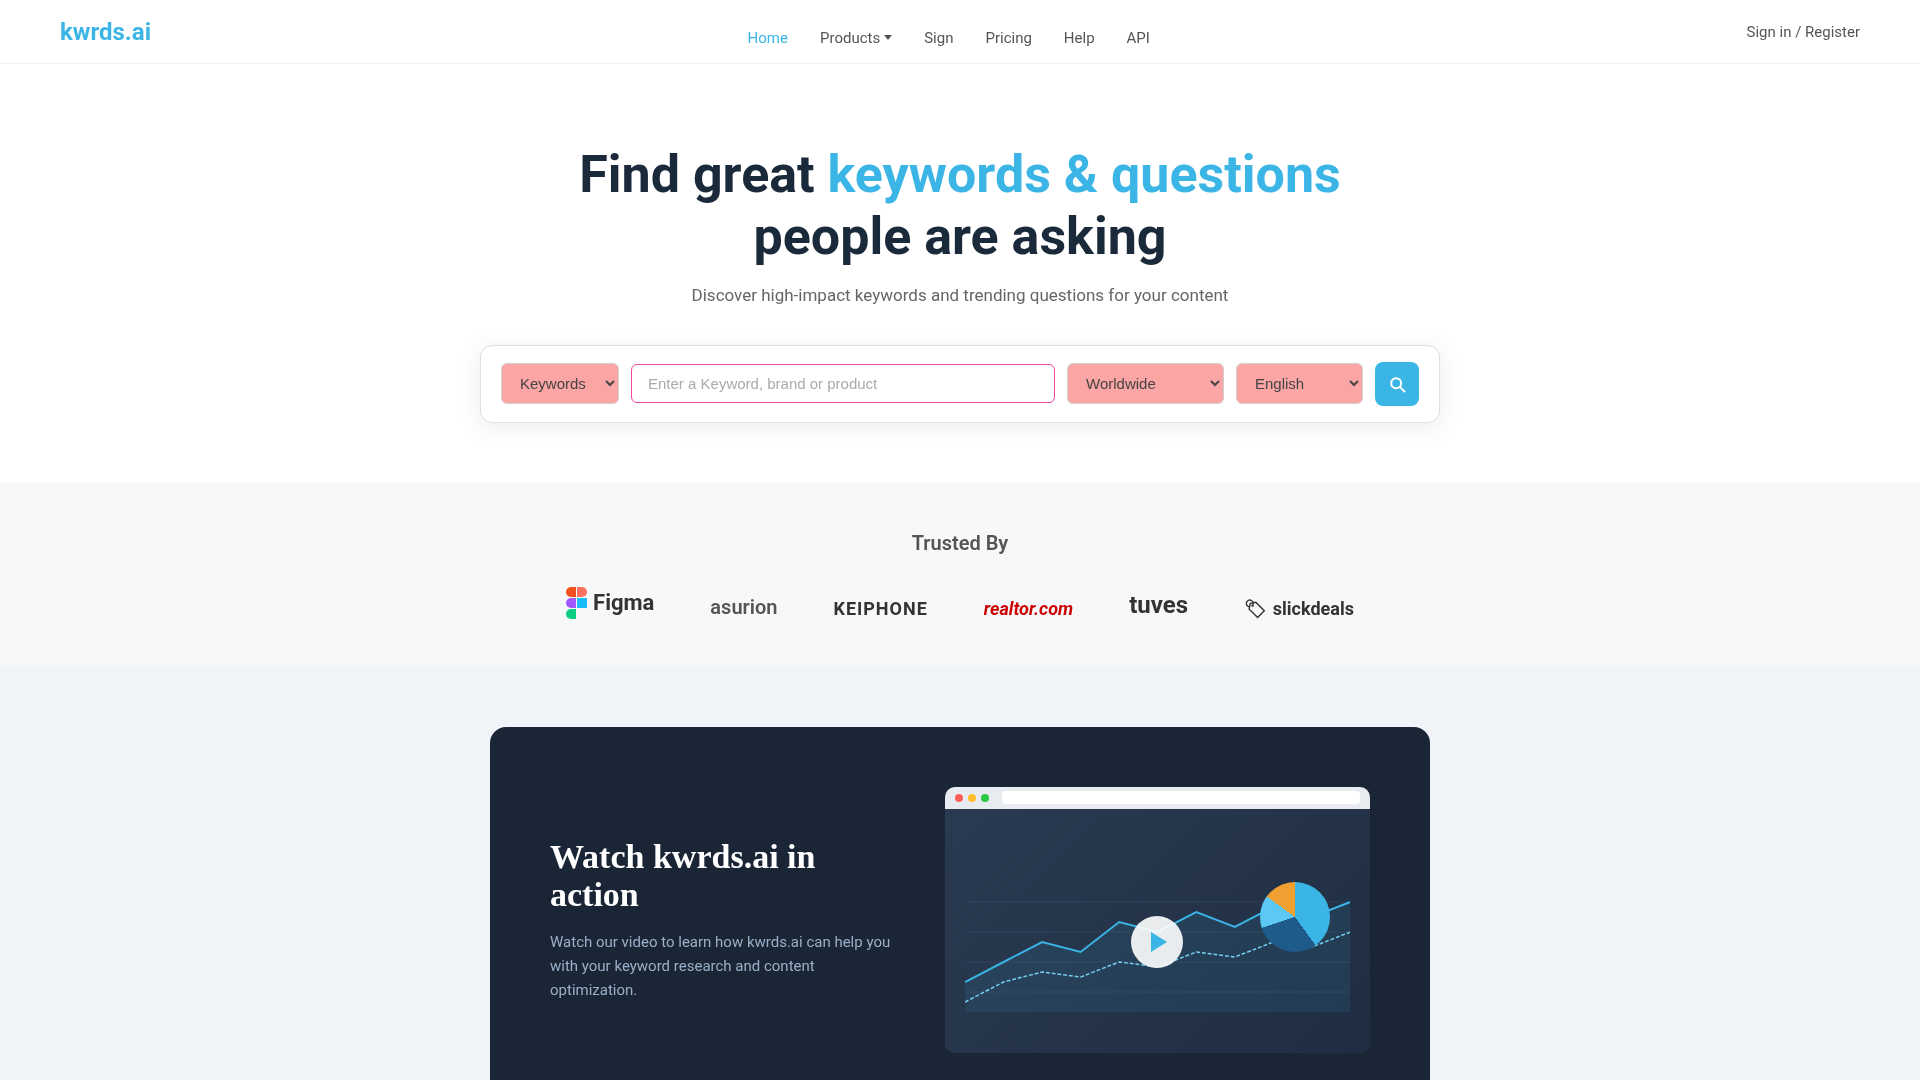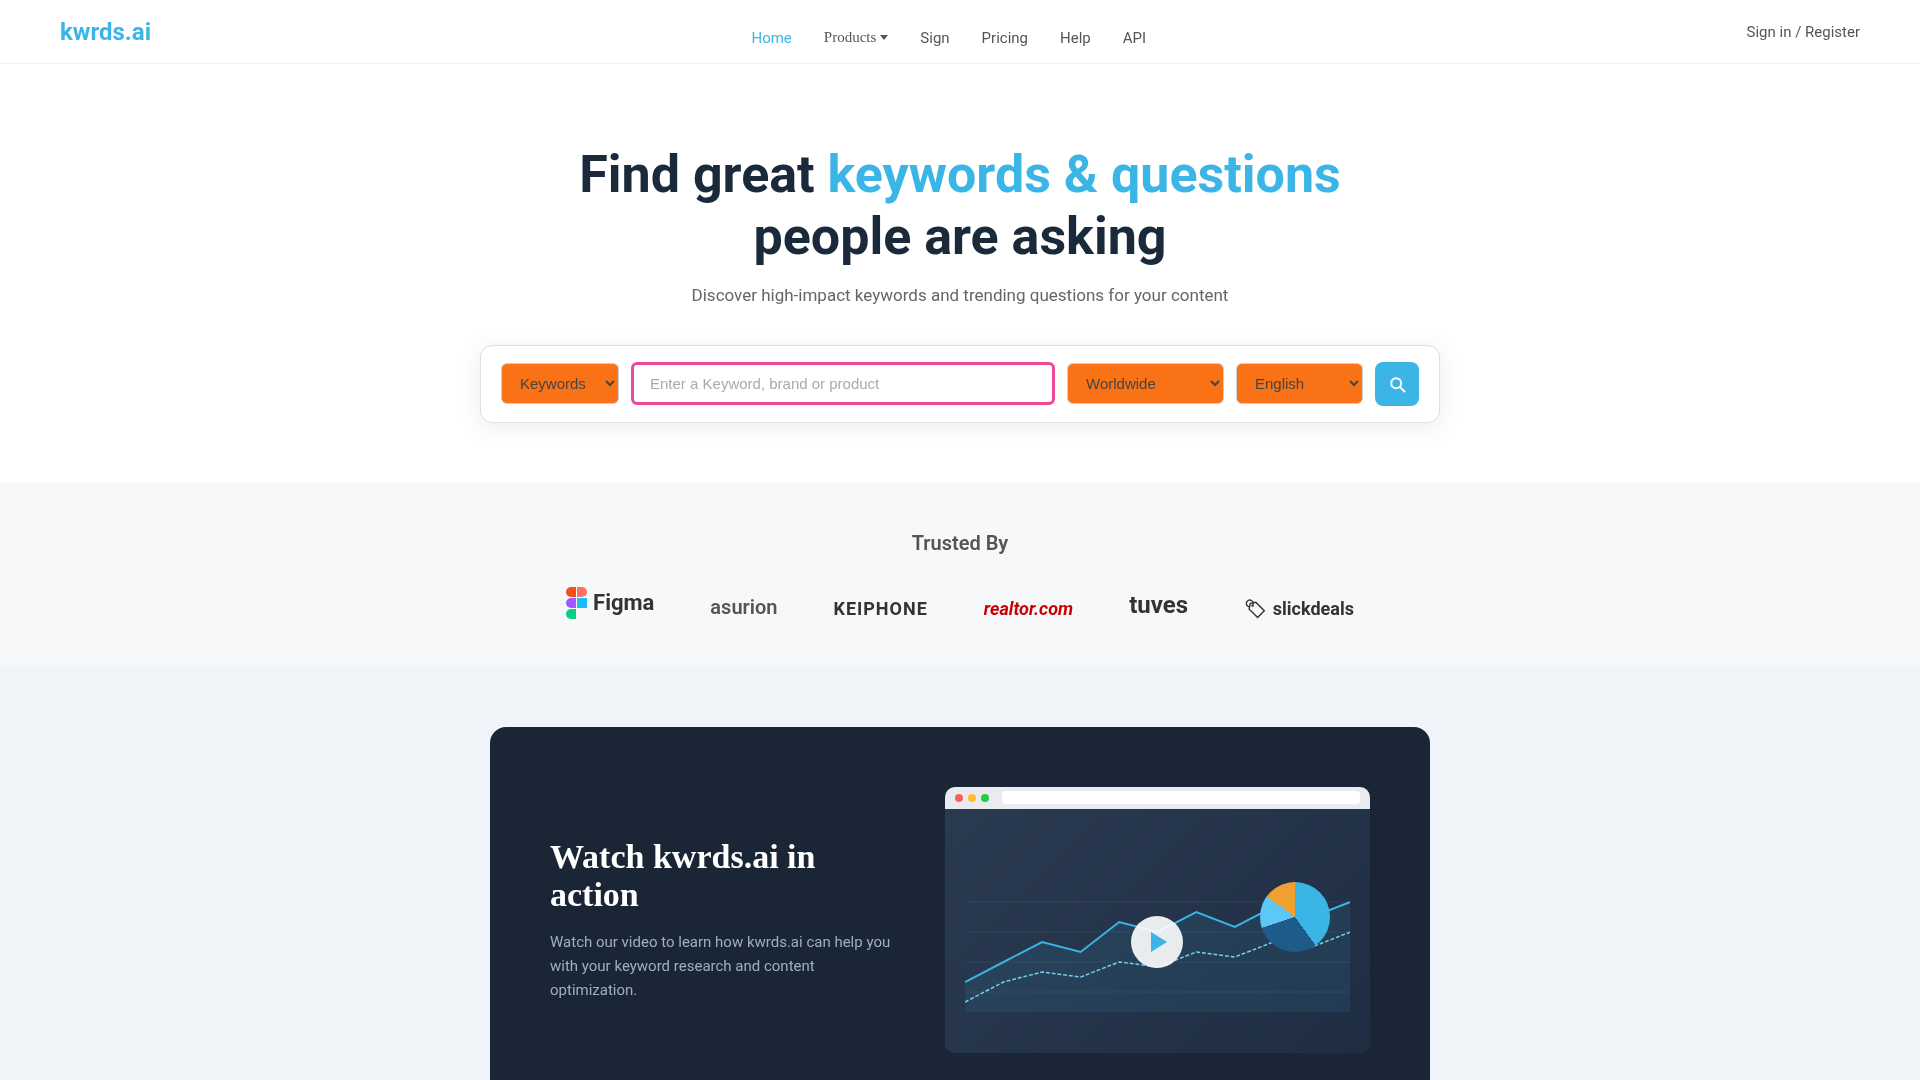--- a/index.html
+++ b/index.html
@@ -31,21 +31,20 @@
     .nav-links a {
       text-decoration: none;
       color: #555;
       font-size: 15px;
     }
     .nav-links a.active { color: #3ab5e6; }
     .products-link {
       display: flex;
       align-items: center;
       gap: 4px;
-      font-family: Liberation Serif, serif;
     }
     .chevron-down {
       display: inline-block;
       width: 0; height: 0;
       border-left: 4px solid transparent;
       border-right: 4px solid transparent;
       border-top: 5px solid #555;
     }
     .nav-auth a {
       text-decoration: none;
@@ -87,27 +86,27 @@
       margin: 0 auto;
       padding: 16px 20px;
       gap: 12px;
     }
     .search-select {
       border: 1px solid #d0d0d0;
       border-radius: 6px;
       padding: 10px 14px;
       font-size: 15px;
       color: #444;
-      background: #f97316;
+      background: #fca5a5;
       cursor: pointer;
       appearance: auto;
     }
     .search-input {
       flex: 1;
-      border: 3px solid #ec4899;
+      border: 1px solid #ec4899;
       border-radius: 6px;
       padding: 10px 16px;
       font-size: 15px;
       color: #000000;
       outline: none;
     }
     .search-input::placeholder { color: #aaa; }
     .search-btn {
       background: #3ab5e6;
       border: none;

